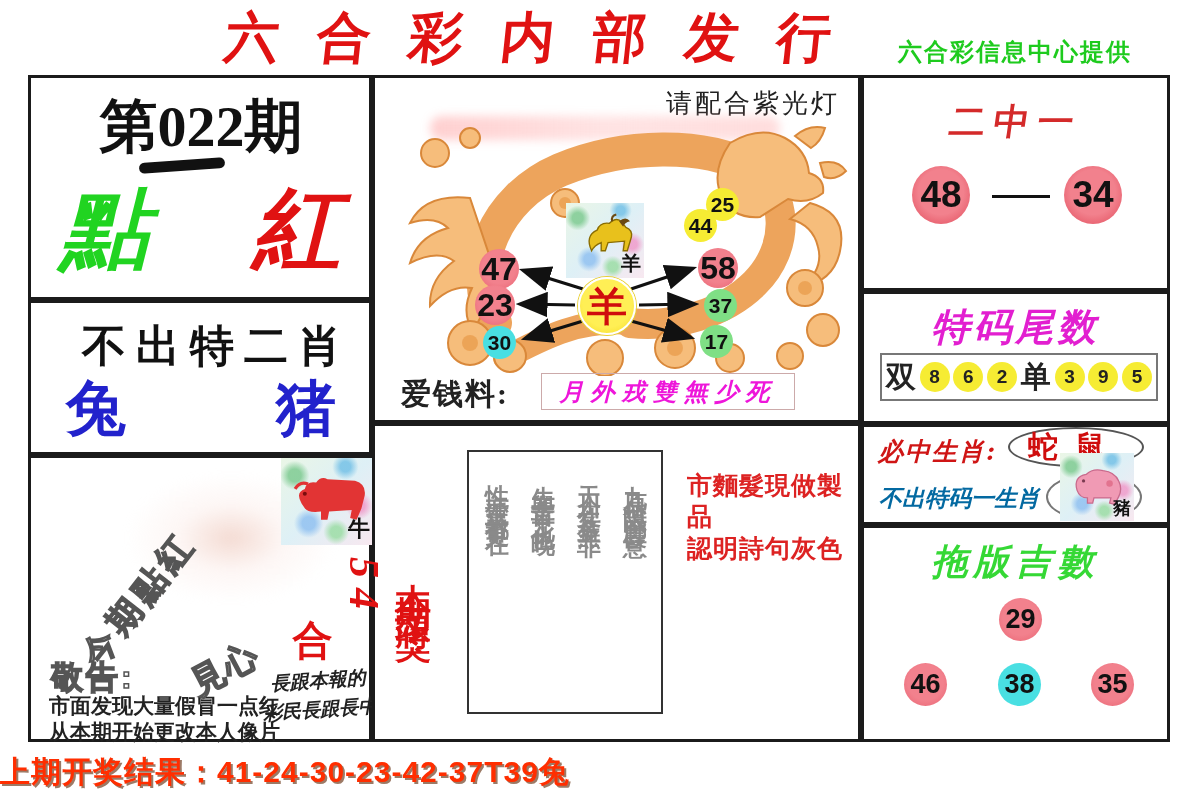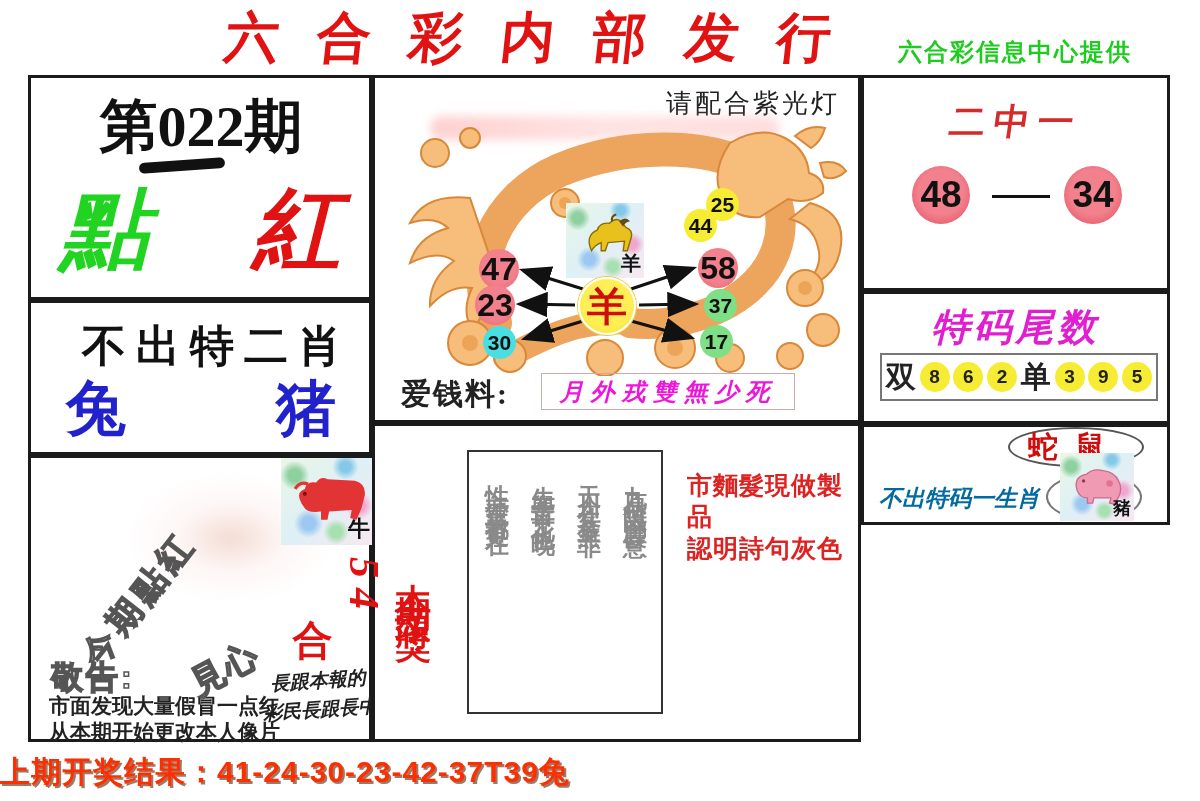--- a/index.html
+++ b/index.html
@@ -341,29 +341,37 @@
       <span class="tail-ball">6</span>
       <span class="tail-ball">2</span>
       <span class="lbl">单</span>
       <span class="tail-ball">3</span>
       <span class="tail-ball">9</span>
       <span class="tail-ball">5</span>
     </div>
   </div>
 
   <div class="panel" style="left:861px; top:424px; width:309px; height:101px;">
+    <div class="sure-label">必中生肖:</div>
     <div class="sure-ellipse">蛇鼠</div>
     <div class="nospec-label">不出特码一生肖</div>
     <div class="nospec-ellipse"></div>
     <div class="stamp pig-stamp">
       <svg viewBox="0 0 100 70">
         <path d="M20 40 q-6 -20 14 -24 q10 -10 26 -6 q18 2 24 16 q6 12 0 24 l-6 12 -8 -2 2 -8 -26 0 -2 8 -8 0 0 -8 q-12 0 -16 -12 z" fill="#f09ab4" stroke="#c96a8c" stroke-width="2"></path>
         <circle cx="70" cy="30" r="5" fill="#e2738f"></circle>
         <circle cx="30" cy="26" r="2.5" fill="#7a3a50"></circle>
       </svg>
       <span class="stamp-label" style="font-size:18px;">豬</span>
     </div>
   </div>
 
+  <div class="panel" style="left:861px; top:525px; width:309px; height:217px;">
+    <div class="r-title lucky-title">拖版吉數</div>
+    <div class="lucky-ball c-pink" style="left:135px; top:70px;">29</div>
+    <div class="lucky-ball c-pink" style="left:40px; top:135px;">46</div>
+    <div class="lucky-ball c-cyan" style="left:134px; top:135px;">38</div>
+    <div class="lucky-ball c-pink" style="left:227px; top:135px;">35</div>
+  </div>
 
   <div class="footer-result">上期开奖结果：41-24-30-23-42-37T39兔</div>
 
 </div>
 
 </body></html>

